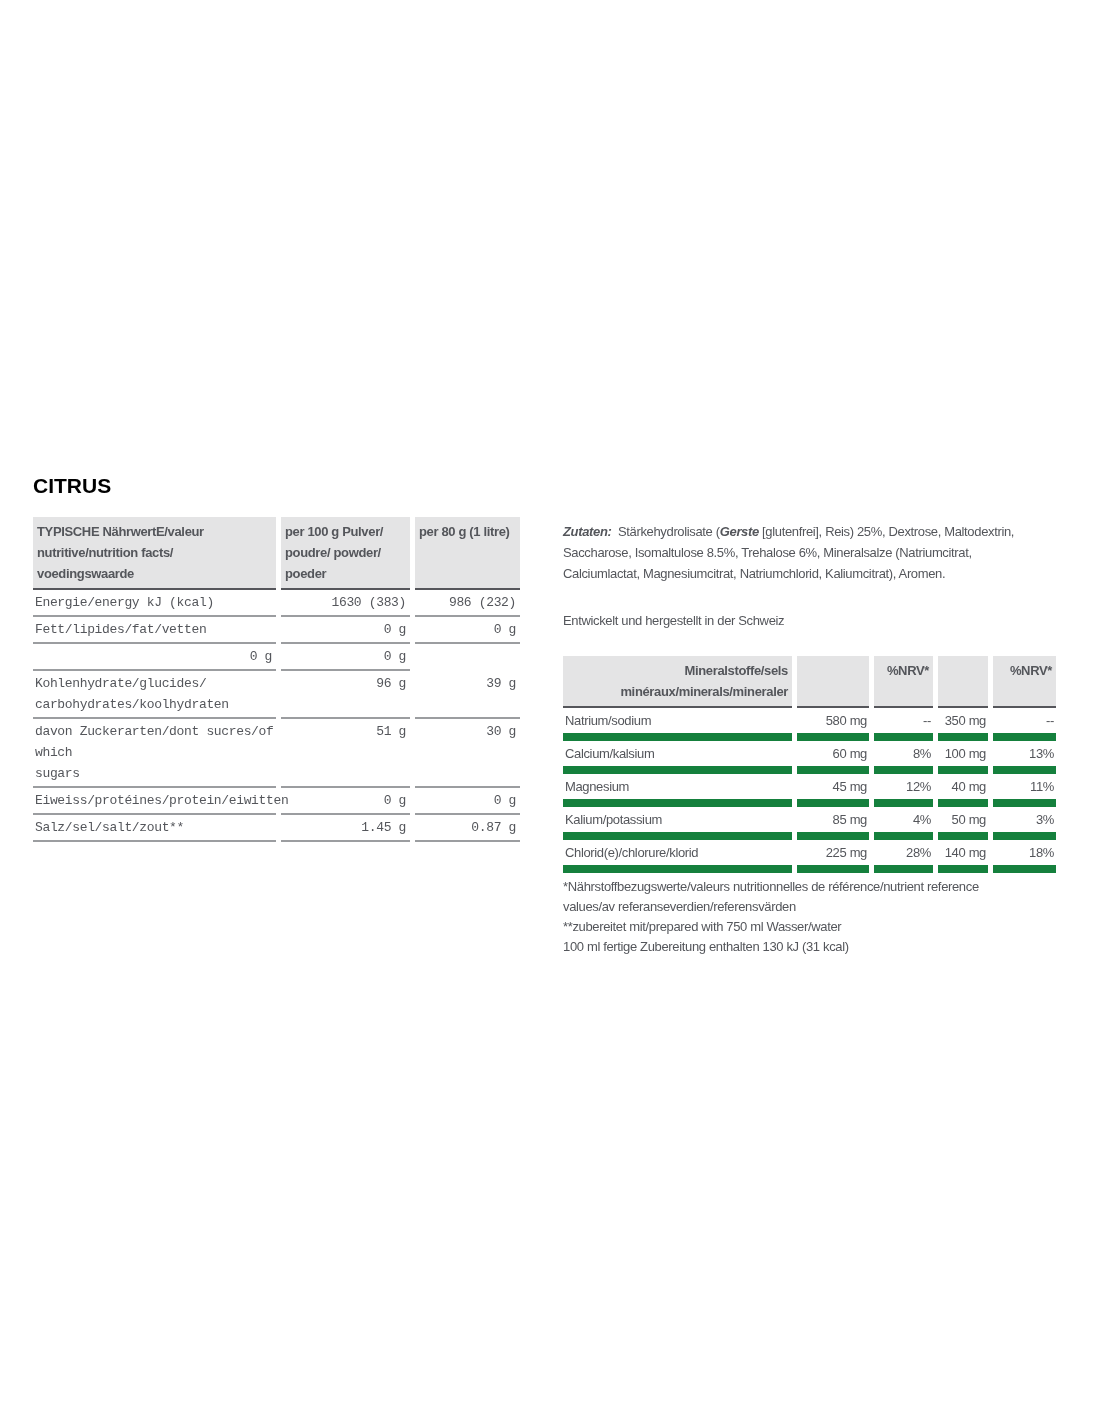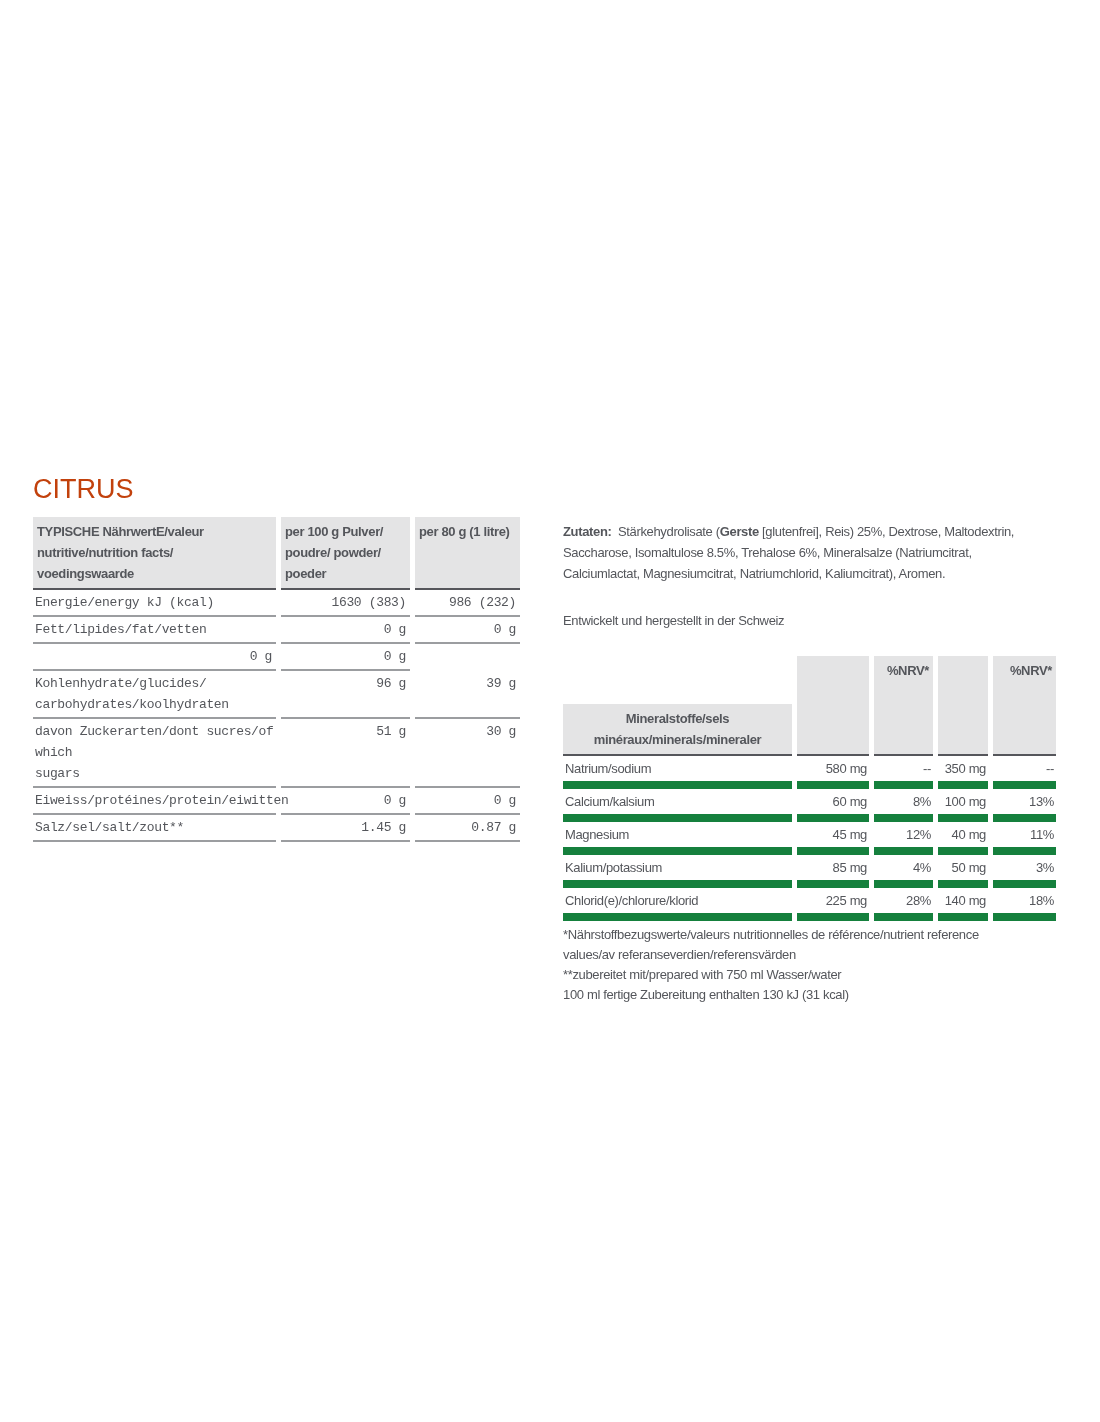--- a/index.html
+++ b/index.html
@@ -9,21 +9,21 @@
     width:1100px; height:1422px;
     background:#ffffff;
     font-family:"Liberation Sans","DejaVu Sans",sans-serif;
     color:#54565b;
     font-size:13px;
     letter-spacing:-0.35px;
     overflow:hidden;
   }
   .title {
     position:absolute; left:33px; top:474px;
-    font-size:27px; font-weight:normal; letter-spacing:0px; color:#c2410c;
+    font-size:21px; font-weight:bold; letter-spacing:0px; color:#000000;
   }
 
   
   .ntable { position:absolute; left:33px; top:517px; width:487px; }
   .nrow { display:grid; grid-template-columns:243px 129px 105px; column-gap:5px; }
   .nrow > div { line-height:21px; }
   .nhead > div {
     background:#e4e4e5;
     font-weight:bold;
     padding:4px 4px 4px 4px;
@@ -34,35 +34,35 @@
     padding:2px 0 2px 2px;
     border-bottom:2px solid #9b9da0;
     white-space:pre-line;
     font-family:Liberation Mono, monospace;
   }
   .nbody > .val { text-align:right; padding-right:4px; }
 
   
   .rcol { position:absolute; left:563px; top:521px; width:522px; }
   .ingredients { line-height:21px; white-space:pre-wrap; }
-  .b { font-weight:bold; }
+  .b { font-weight:bold;font-style:italic; }
   .origin { margin-top:26px; line-height:21px; }
 
   .mtable { margin-top:25px; width:494px; }
   .mrow { display:grid; grid-template-columns:229px 72px 59px 50px 63px; column-gap:5px; }
   .mrow > div { line-height:21px; }
   .mhead > div {
     background:#e4e4e5;
     font-weight:bold;
     padding:4px 4px 4px 4px;
     border-bottom:2px solid #55565b;
     white-space:pre-line;
     text-align:right;
   }
-  .mhead > .nm { text-align:center;margin-top:48px; }
+  .mhead > .nm { text-align:right; }
   .mbody > div {
     padding:2px 0 2px 2px;
     border-bottom:8px solid #15803d;
   }
   .mbody > .val { text-align:right; padding-right:2px; }
 
   .footnotes { margin-top:4px; }
   .fn { line-height:20px; white-space:pre-line; }
 </style>
 </head>

